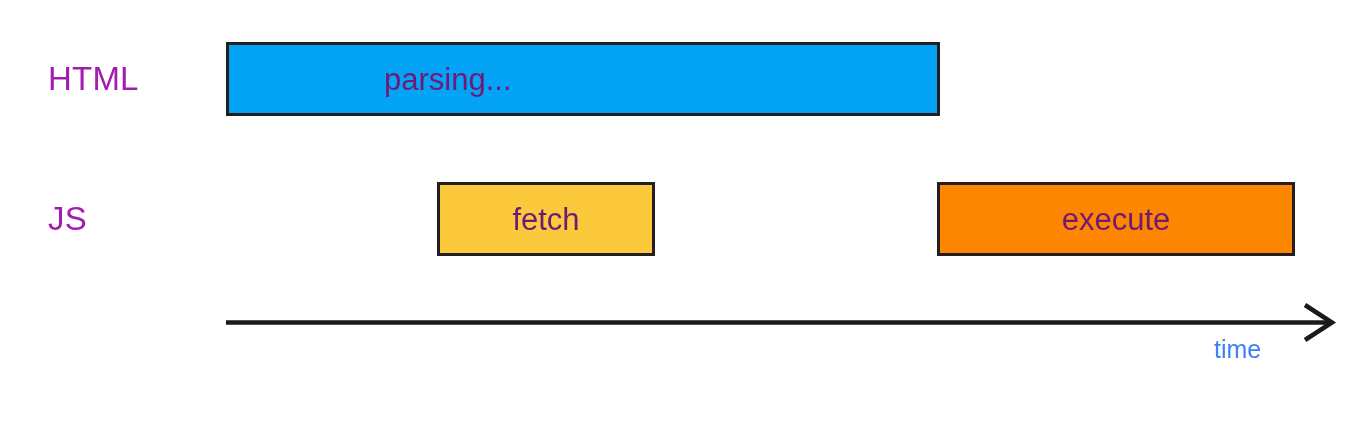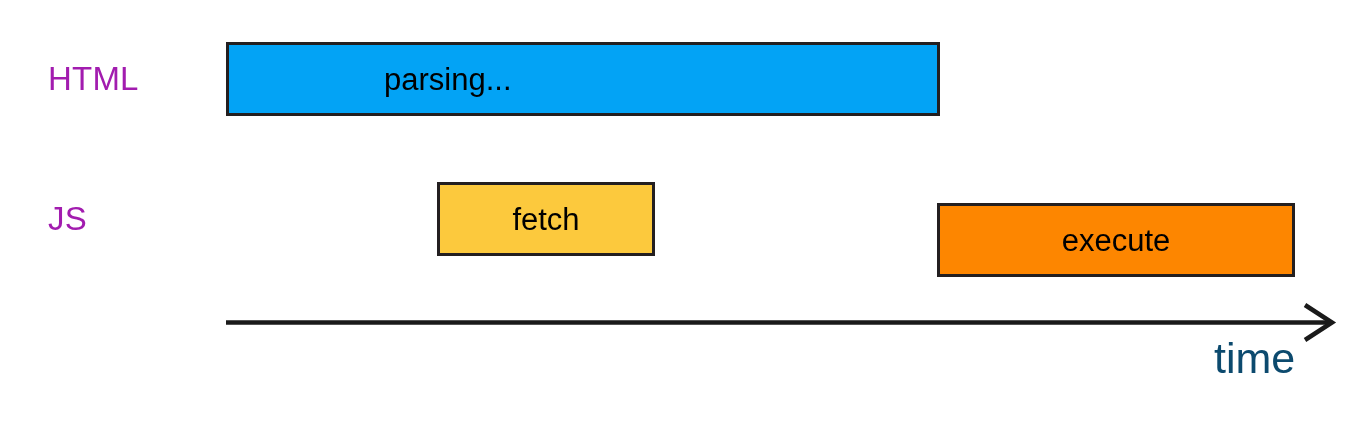--- a/index.html
+++ b/index.html
@@ -35,21 +35,21 @@
     position: absolute;
     box-sizing: border-box;
     border: 3px solid #231f20;
     display: flex;
     align-items: center;
     overflow: hidden;
   }
   .bar-text {
     font-size: 31px;
     line-height: 1;
-    color: #000000;
+    color: #701a75;
     white-space: nowrap;
   }
 
   
   #bar-parsing {
     left: 226px;
     top: 42px;
     width: 714px;
     height: 74px;
     background: #03a3f5;
@@ -68,38 +68,37 @@
   }
 
   
   #bar-execute {
     left: 937px;
     top: 182px;
     width: 358px;
     height: 74px;
     background: #fd8600;
     justify-content: center;
-    margin-top: 21px;
   }
 
   
   #time-axis {
     position: absolute;
     left: 220px;
     top: 296px;
     width: 1120px;
     height: 55px;
   }
   #time-label {
     position: absolute;
     left: 1214px;
     top: 337px;
-    font-size: 43px;
+    font-size: 25px;
     line-height: 1;
-    color: #0c4a6e;
+    color: #3b82f6;
     white-space: nowrap;
   }
 </style>
 </head>
 <body>
 
 <div class="canvas">
 
   <div class="row-label" id="label-html">HTML</div>
 

